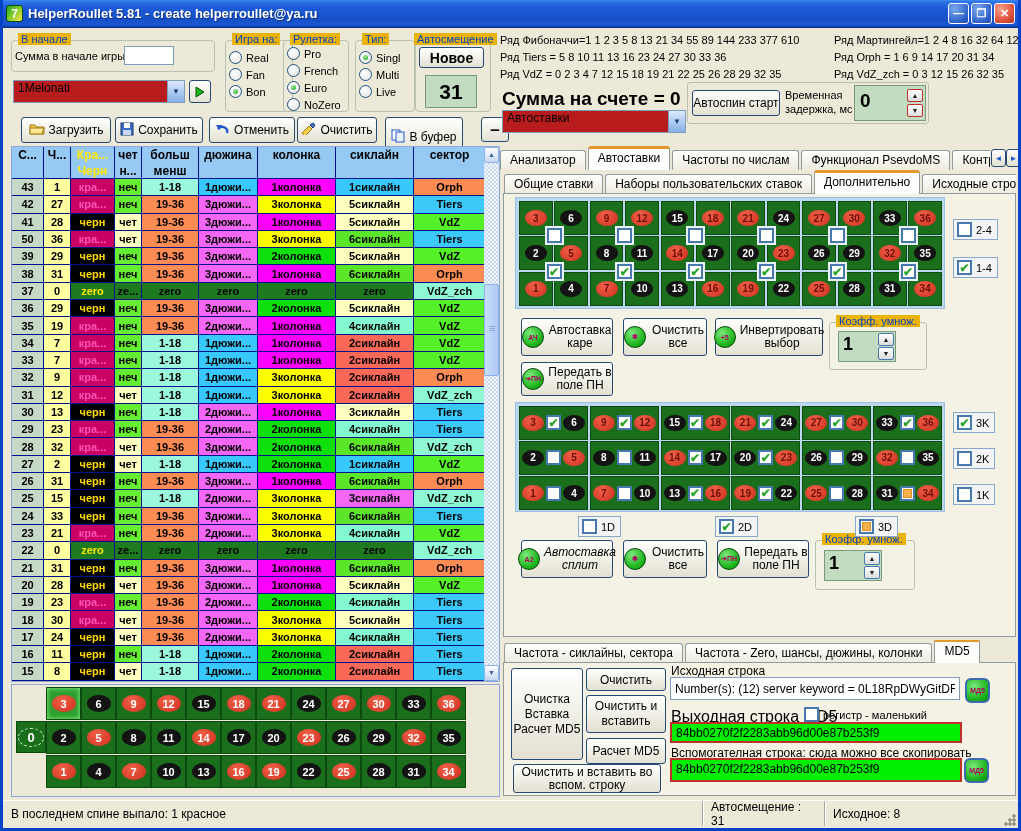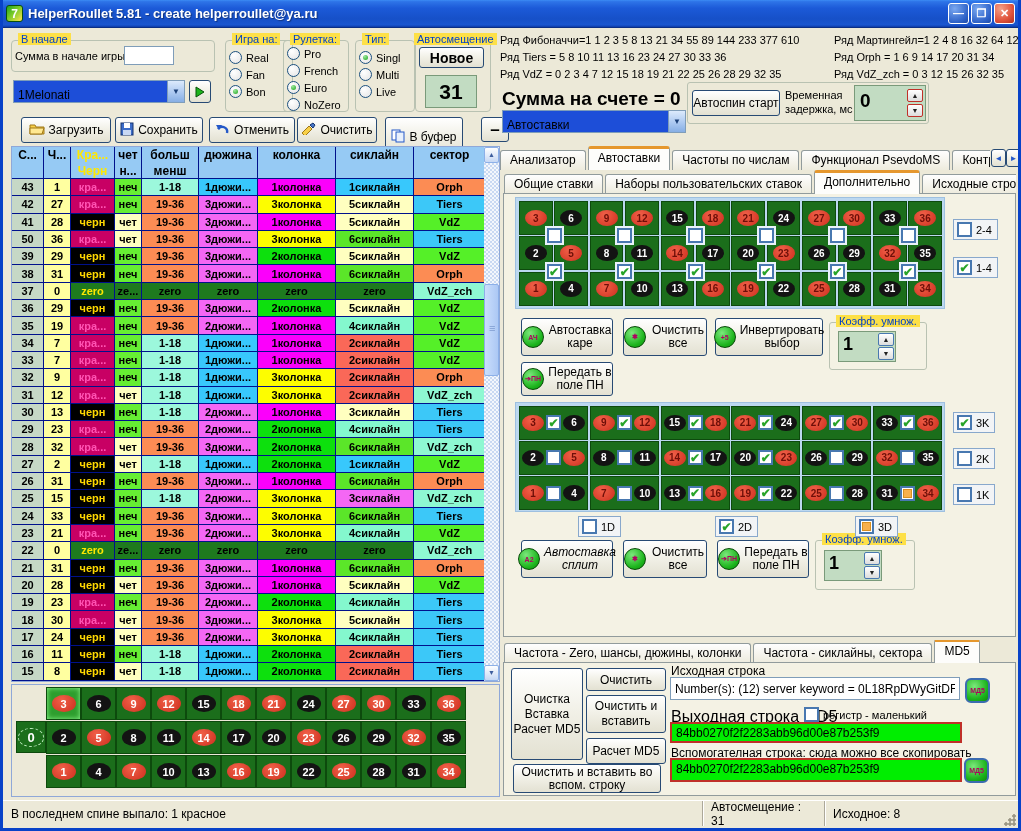--- a/index.html
+++ b/index.html
@@ -7,34 +7,34 @@
 #win{position:relative;width:1021px;height:831px;background:#ECE9D8;border:3px solid #0842C8;border-top:none;overflow:hidden}
 .abs{position:absolute}
 
 #titlebar{position:absolute;left:-3px;top:0;width:1021px;height:28px;background:linear-gradient(180deg,#3C8CF4 0%,#2E74E8 6%,#1C5AD8 30%,#1650C8 70%,#1A56D0 92%,#0E3CA8 100%);display:flex;align-items:center;padding:0 6px;border-bottom:1px solid #0A2E86}
 #app-icon{width:17px;height:17px;border-radius:3px;background:linear-gradient(135deg,#1FA51F 0%,#7ACB2A 45%,#FFE34D 100%);color:#fff;font-weight:bold;font-size:12px;text-align:center;line-height:16px;margin-right:5px;border:1px solid #0B4F0B}
 #title-text{color:#fff;font-size:13px;font-weight:bold;text-shadow:1px 1px 1px #10337E;flex:1}
 .winbtn{width:21px;height:21px;margin-left:2px;border-radius:3px;border:1px solid #fff;color:#fff;font-size:11px;font-weight:bold;text-align:center;line-height:19px;background:radial-gradient(circle at 30% 25%,#7AA8F0,#2E62C8 70%,#1C4AA8)}
 .winbtn.close{background:radial-gradient(circle at 30% 25%,#F4A088,#E0543C 60%,#B03020)}
 
 .gb{position:absolute;border:1px solid #B9C2B2;border-radius:4px}
-.gb>.legend{position:absolute;top:-8px;left:6px;background:#fde047;color:#0341C8;padding:0 3px;white-space:nowrap}
+.gb>.legend{position:absolute;top:-8px;left:6px;background:#eab308;color:#0341C8;padding:0 3px;white-space:nowrap}
 
 .btn{position:absolute;display:flex;align-items:center;justify-content:center;gap:4px;background:linear-gradient(180deg,#fff,#F2F1E8 45%,#E3E1D2);border:1px solid #274A74;border-radius:3px;font-size:12px;text-align:center;cursor:default}
 .btn .cap{line-height:12px}
 
 .radio-row{display:flex;align-items:center;gap:4px;margin:4px 3px}
 .radio{width:13px;height:13px;border:1px solid #1C5180;border-radius:50%;background:radial-gradient(circle at 35% 30%,#fff,#E4E4E4);position:relative;flex:0 0 13px}
 .radio.sel::after{content:"";position:absolute;left:3px;top:3px;width:5px;height:5px;border-radius:50%;background:radial-gradient(circle at 35% 30%,#9CE89C,#1CA41C)}
 .cb{width:15px;height:15px;background:#fff;border:2px solid #4878B0;display:inline-flex;align-items:center;justify-content:center;font-size:12px;font-weight:bold;color:#28A428;flex:0 0 15px}
 .cb.on::after{content:"✔"}
 .cb.orange::after{content:"";width:7px;height:7px;background:#F8B04C;border:1px solid #D89020}
 .cbbox{position:absolute;display:flex;align-items:center;gap:4px;background:#F2F4F6;border:1px solid #88A8CC;padding:2px 5px 2px 3px}
 
-.combo{position:absolute;background:#1d4ed8;border:1px solid #7F9DB9;display:flex;align-items:flex-end}
+.combo{position:absolute;background:#b91c1c;border:1px solid #7F9DB9;display:flex;align-items:flex-start}
 .combo .val{flex:1;padding:0 4px;font-size:12px}
 .combo .arr{width:17px;height:100%;background:linear-gradient(180deg,#DCEAFC,#A8C6F0 60%,#86AEE4);border-left:1px solid #7F9DB9;display:flex;align-items:center;justify-content:center;color:#1B3F77;font-size:8px}
 
 .txt{position:absolute;background:#fff;border:1px solid #7F9DB9;padding:2px 4px;font-size:12px}
 
 .tabs{position:absolute;display:flex;align-items:flex-end;overflow:hidden}
 .tab{height:20px;padding:2px 9px 0;border:1px solid #919B9C;border-bottom:none;border-radius:3px 3px 0 0;background:linear-gradient(180deg,#FEFEFE,#EDEBDD);margin-right:2px;white-space:nowrap;font-size:12px}
 .tab.active{height:24px;background:#FDFDFB;border-top:3px solid #E5972D;font-size:12px;z-index:2}
 
 .kspin{display:flex;border:1px solid #7A9A7A;background:#C2DCC2}
@@ -508,22 +508,22 @@
     <div class="kspin" style="position:absolute;left:8px;top:9px">
       <span class="kv">1</span>
       <span class="karr">
           <span class="sbtn">▲</span>
           <span class="sbtn">▼</span>
         </span>
     </div>
   </div>
 
   <div class="tabs" id="tabs-bottom" style="left:501px;top:640px;width:516px;height:23px">
+      <span class="tab">Частота - сиклайны, сектора</span>
       <span class="tab">Частота - Zero, шансы, дюжины, колонки</span>
-      <span class="tab">Частота - сиклайны, сектора</span>
       <span class="tab active">MD5</span>
     </div>
   <div class="panelbox" style="left:500px;top:662px;width:513px;height:134px"></div>
   <div class="btn" style="left:508px;top:668px;width:72px;height:92px">
       <span class="cap" style="line-height:15px">Очистка Вставка Расчет MD5</span>
     </div>
   <div class="btn" style="left:583px;top:668px;width:80px;height:23px">
       <span class="cap">Очистить</span>
     </div>
   <div class="btn" style="left:583px;top:695px;width:80px;height:38px">

